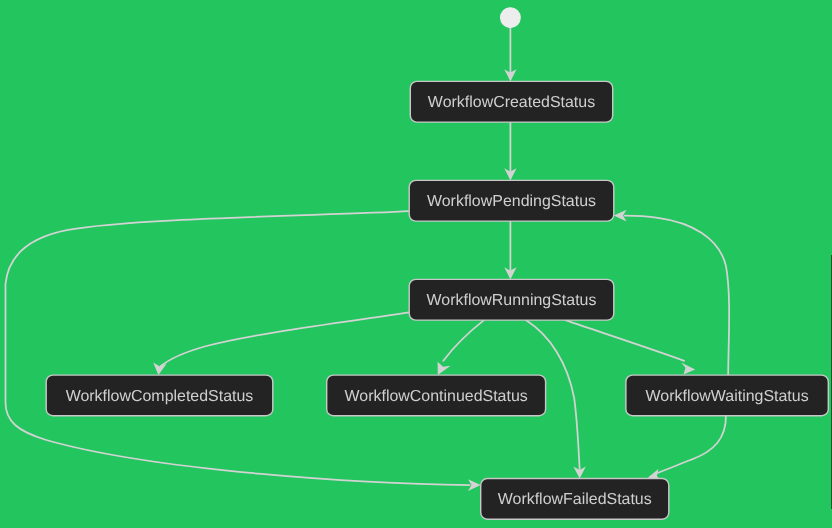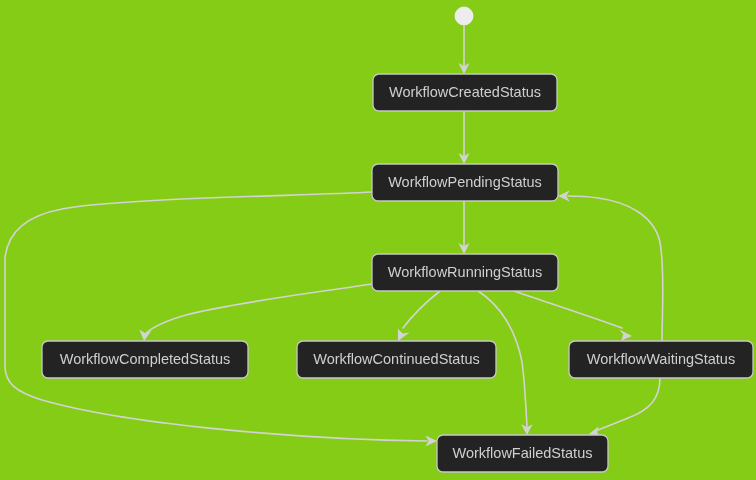--- a/index.html
+++ b/index.html
@@ -11,21 +11,21 @@
   body {
     width: 756px;
     height: 480px;
     overflow: hidden;
     font-family: "Liberation Sans", sans-serif;
   }
   #diagram-root {
     position: relative;
     width: 756px;
     height: 480px;
-    background: #84cc16;
+    background: #22c55e;
   }
   svg#graph-svg {
     position: absolute;
     top: 0;
     left: 0;
     width: 756px;
     height: 480px;
     display: block;
   }
   .edge-path {

